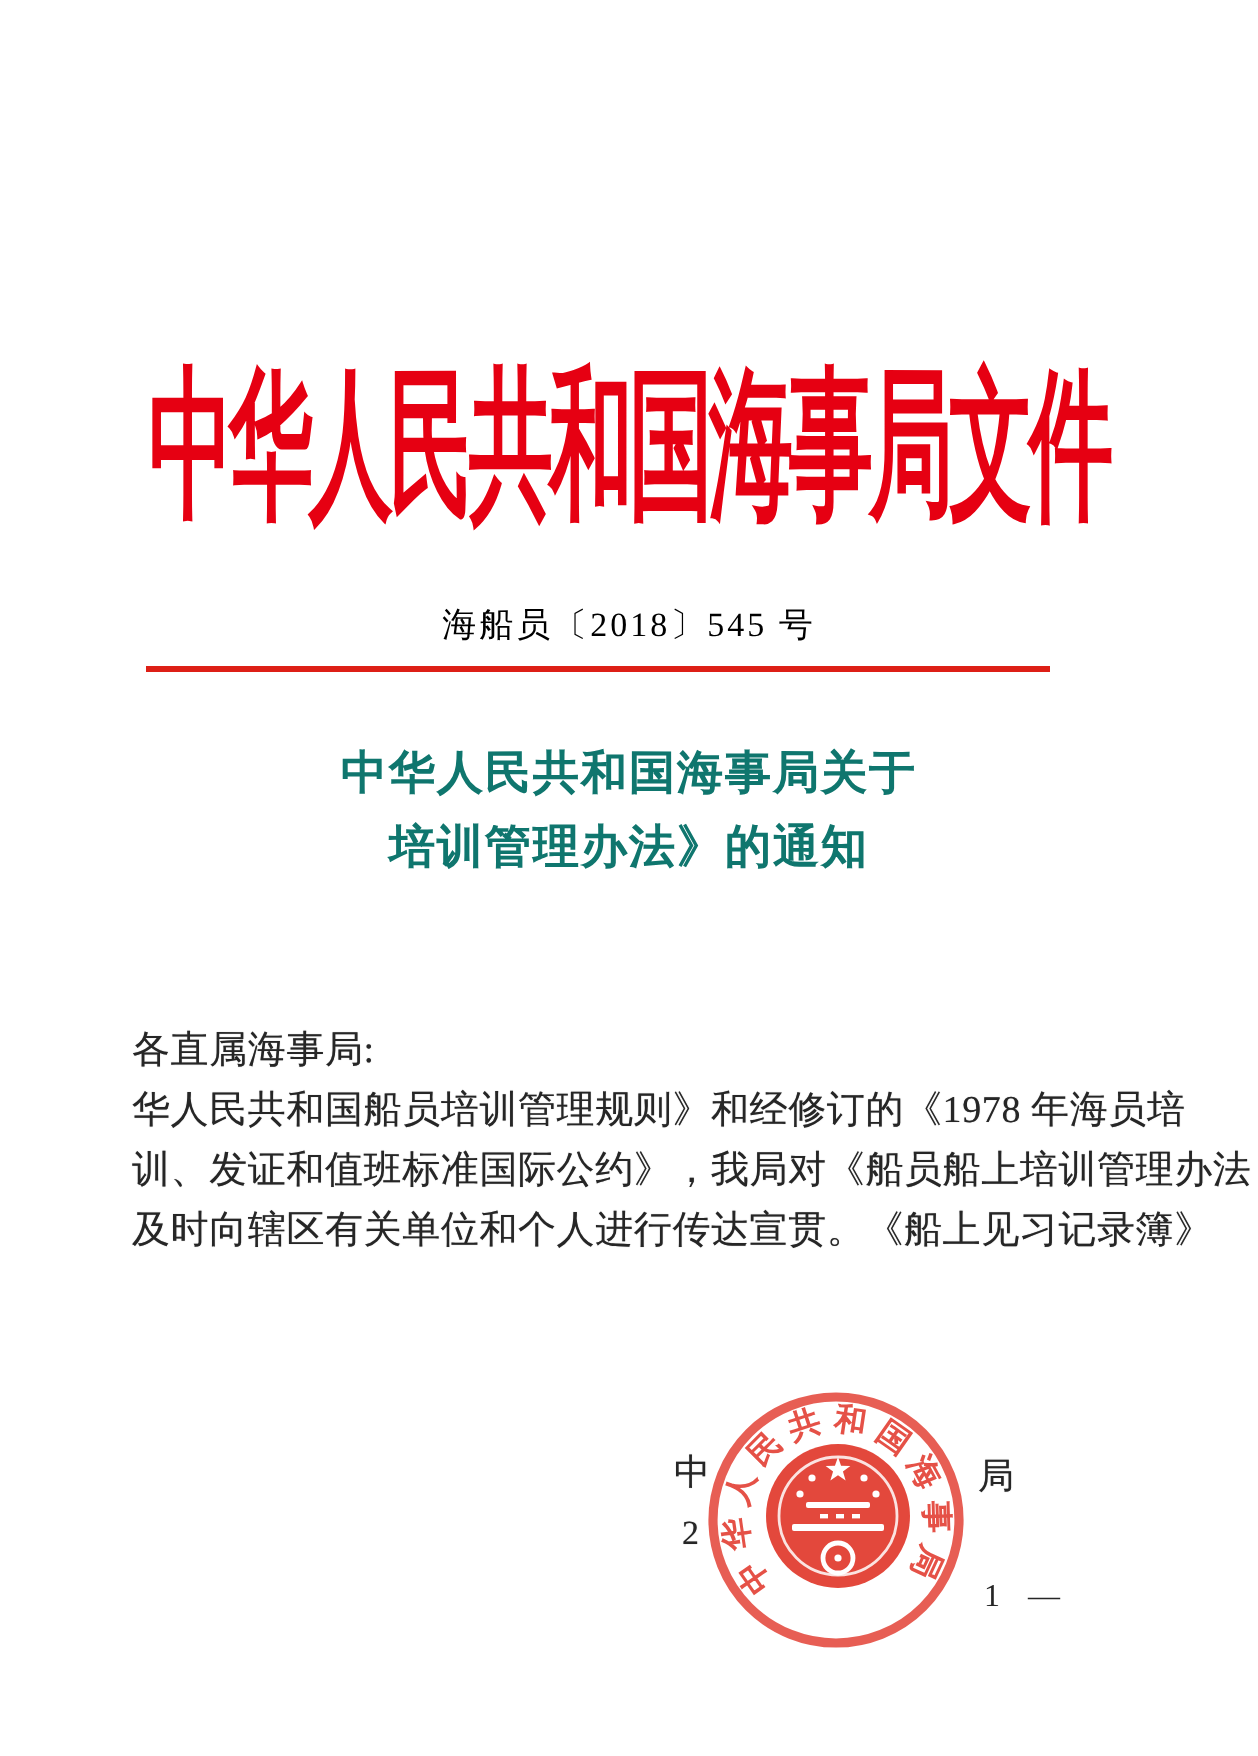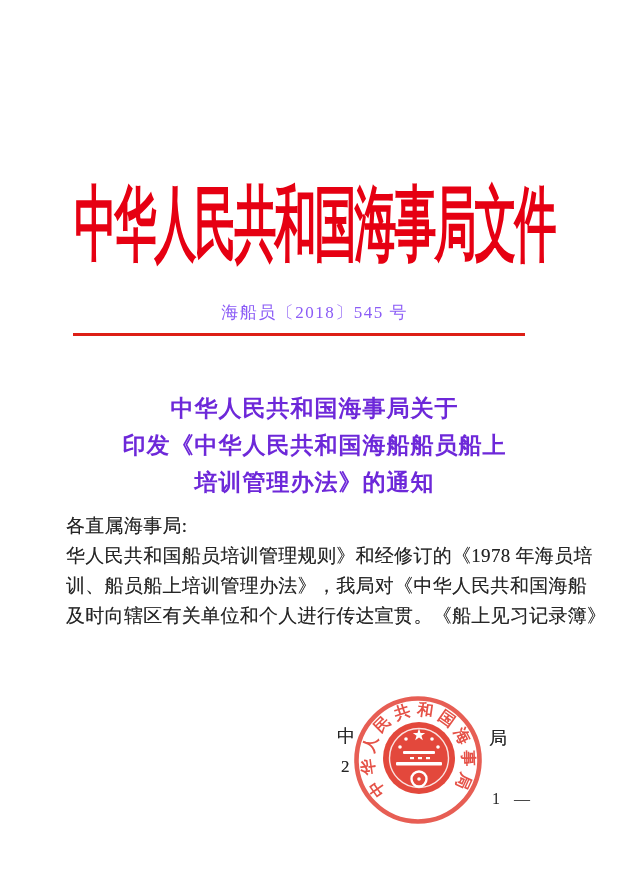--- a/index.html
+++ b/index.html
@@ -17,32 +17,32 @@
     font-size:42px;font-weight:bold;line-height:1;
     letter-spacing:-2px;
     color:#e60012;
     transform:scaleY(1.95);
     transform-origin:top center;
     white-space:nowrap;
   }
   .doc-number{
     position:absolute;left:0;right:0;top:301px;
     text-align:center;
-    font-size:17px;color:#8b5cf6;letter-spacing:1.5px;
+    font-size:17px;color:#000000;letter-spacing:1.5px;
   }
   .red-rule{
     position:absolute;left:73px;top:333px;
     width:452px;height:3px;background:#dd1f16;
   }
   
   .notice-title{
-    position:absolute;left:0;right:0;top:390px;
+    position:absolute;left:0;right:0;top:368px;
     text-align:center;
     font-size:23px;font-weight:bold;line-height:37px;
-    color:#6d28d9;letter-spacing:1px;
+    color:#0f766e;letter-spacing:1px;
   }
   
   .body-text{
     position:absolute;left:66px;top:511px;width:500px;
     font-size:19px;line-height:30px;color:#262626;
     letter-spacing:0.3px;
     text-shadow:0 0 0.4px rgba(40,40,40,0.55);
     white-space:nowrap;
   }
   .body-text .indent{ padding-left:37px; }
@@ -70,28 +70,27 @@
 <div class="page">
 
   <div class="letterhead">中华人民共和国海事局文件</div>
 
   <div class="doc-number">海船员〔2018〕545 号</div>
 
   <div class="red-rule"></div>
 
   <div class="notice-title">
     <div>中华人民共和国海事局关于</div>
-    <div>印发《中华人民共和国海船船员船上</div>
     <div>培训管理办法》的通知</div>
   </div>
 
   <div class="body-text">
     <div>各直属海事局:</div>
     <div>华人民共和国船员培训管理规则》和经修订的《1978 年海员培</div>
-    <div>训、船员船上培训管理办法》，我局对《中华人民共和国海船</div>
+    <div>训、发证和值班标准国际公约》，我局对《船员船上培训管理办法</div>
     <div>及时向辖区有关单位和个人进行传达宣贯。《船上见习记录簿》</div>
   </div>
 
   <div class="frag frag-agency-left">中</div>
   <div class="frag frag-agency-right">局</div>
   <div class="frag frag-date">2</div>
 
   <div class="page-number">1 —</div>
 
   <svg class="seal" viewBox="-68 -68 136 136">

